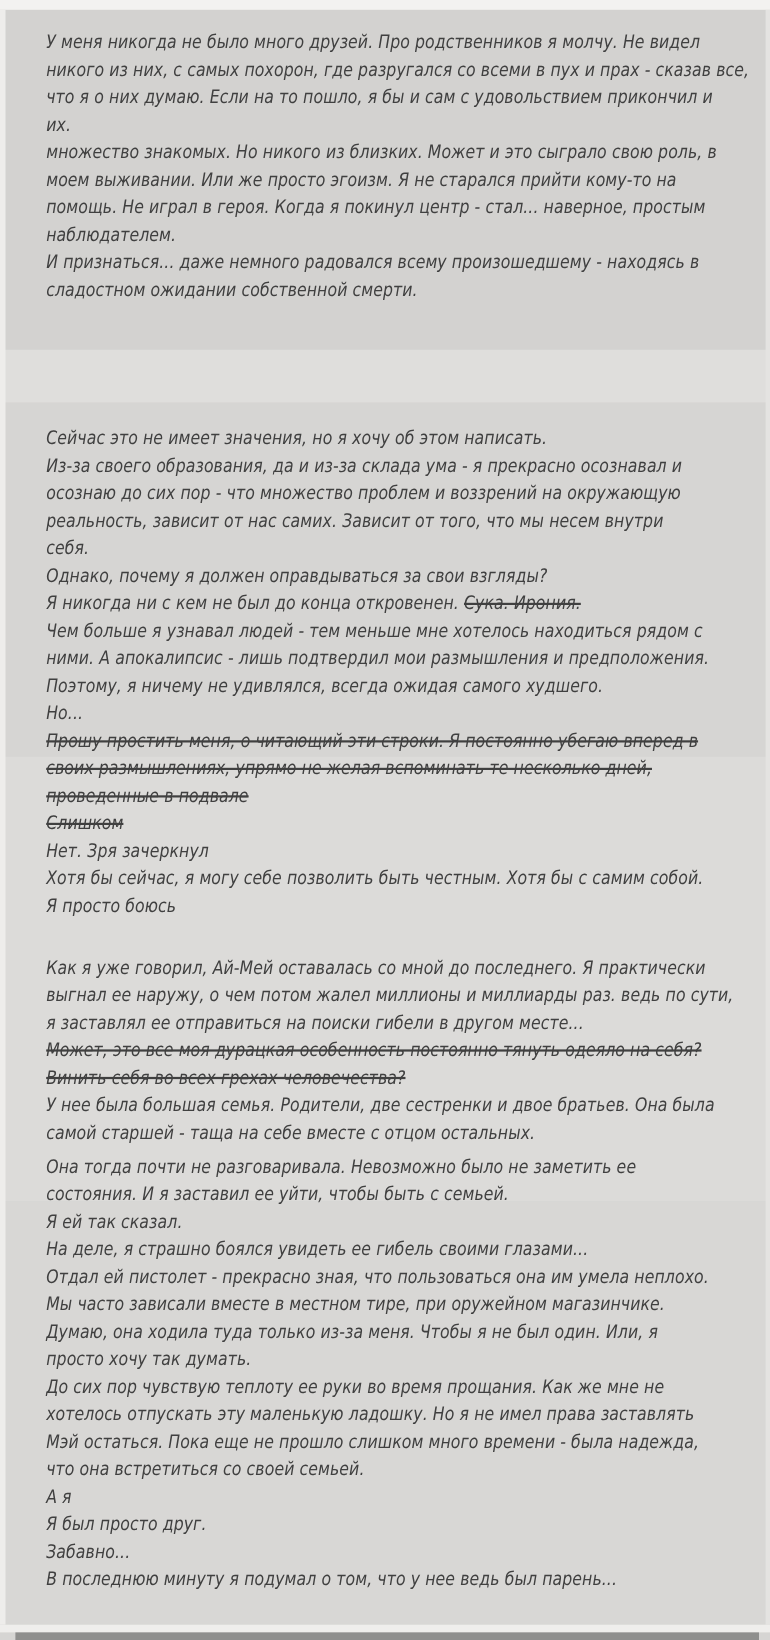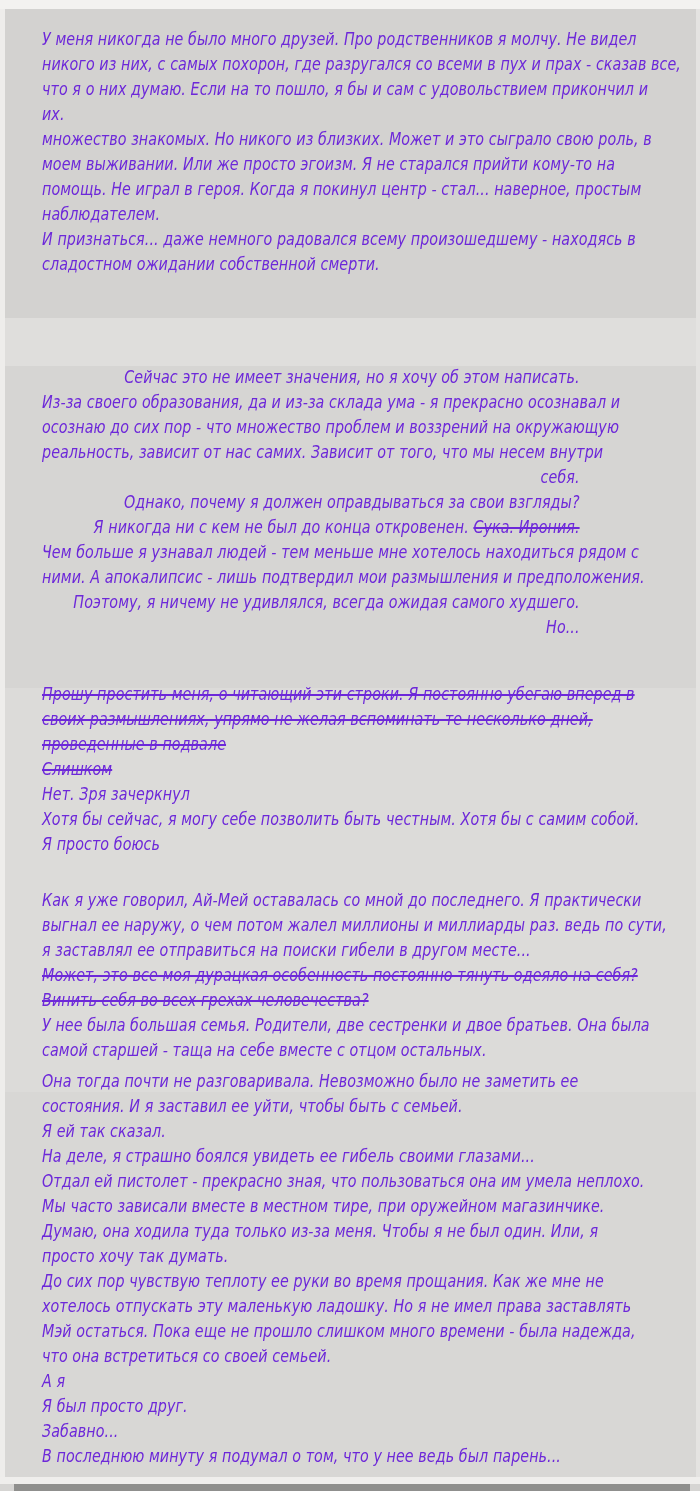--- a/index.html
+++ b/index.html
@@ -31,22 +31,22 @@
   
   #doc {
     position: absolute;
     top: 0;
     left: 42px;
     width: 640px;
     z-index: 2;
   }
   .para { margin: 0; }
   .para:nth-of-type(1) { margin-top: 27px;  }
-  .para:nth-of-type(2) { margin-top: 88px; text-align: right; }
-  .para:nth-of-type(3) { margin-top: 42px;  }
+  .para:nth-of-type(2) { margin-top: 110px; }
+  .para:nth-of-type(3) {  }
   .para:nth-of-type(4) { margin-top: 31px;  }
   .para:nth-of-type(5) { margin-top: 6px;  }
 
   .line {
     height: 25px;
     line-height: 25px;
     font-size: 17px;
     font-style: italic;
     letter-spacing: 0.1px;
     white-space: nowrap;
@@ -66,21 +66,21 @@
 <div class="band band-a" style="background: rgb(211, 210, 208);"></div>
 <div class="band band-b" style="background: rgb(223, 222, 220);"></div>
 <div class="band band-c" style="background: rgb(214, 213, 211);"></div>
 <div class="band band-d" style="background: rgb(220, 219, 217);"></div>
 <div class="band band-e" style="background: rgb(216, 215, 213);"></div>
 <div class="strip-left" style="background: rgb(238, 237, 235);"></div>
 <div class="strip-right" style="background: rgb(228, 227, 225);"></div>
 <div class="band band-bottom-line" style="background: rgb(239, 238, 236);"></div>
 <div class="band band-bottom-bar" style="background: rgb(143, 143, 141);"></div>
 
-<div id="doc" style="color: #6d28d9;">
+<div id="doc" style="color: #404040;">
     <div class="para">
       <div class="line"><span class="seg">У меня никогда не было много друзей. Про родственников я молчу. Не видел</span></div>
       <div class="line"><span class="seg">никого из них, с самых похорон, где разругался со всеми в пух и прах - сказав все,</span></div>
       <div class="line"><span class="seg">что я о них думаю. Если на то пошло, я бы и сам с удовольствием прикончил и</span></div>
       <div class="line"><span class="seg">их.</span></div>
       <div class="line"><span class="seg">множество знакомых. Но никого из близких. Может и это сыграло свою роль, в</span></div>
       <div class="line"><span class="seg">моем выживании. Или же просто эгоизм. Я не старался прийти кому-то на</span></div>
       <div class="line"><span class="seg">помощь. Не играл в героя. Когда я покинул центр - стал... наверное, простым</span></div>
       <div class="line"><span class="seg">наблюдателем.</span></div>
       <div class="line"><span class="seg">И признаться... даже немного радовался всему произошедшему - находясь в</span></div>

